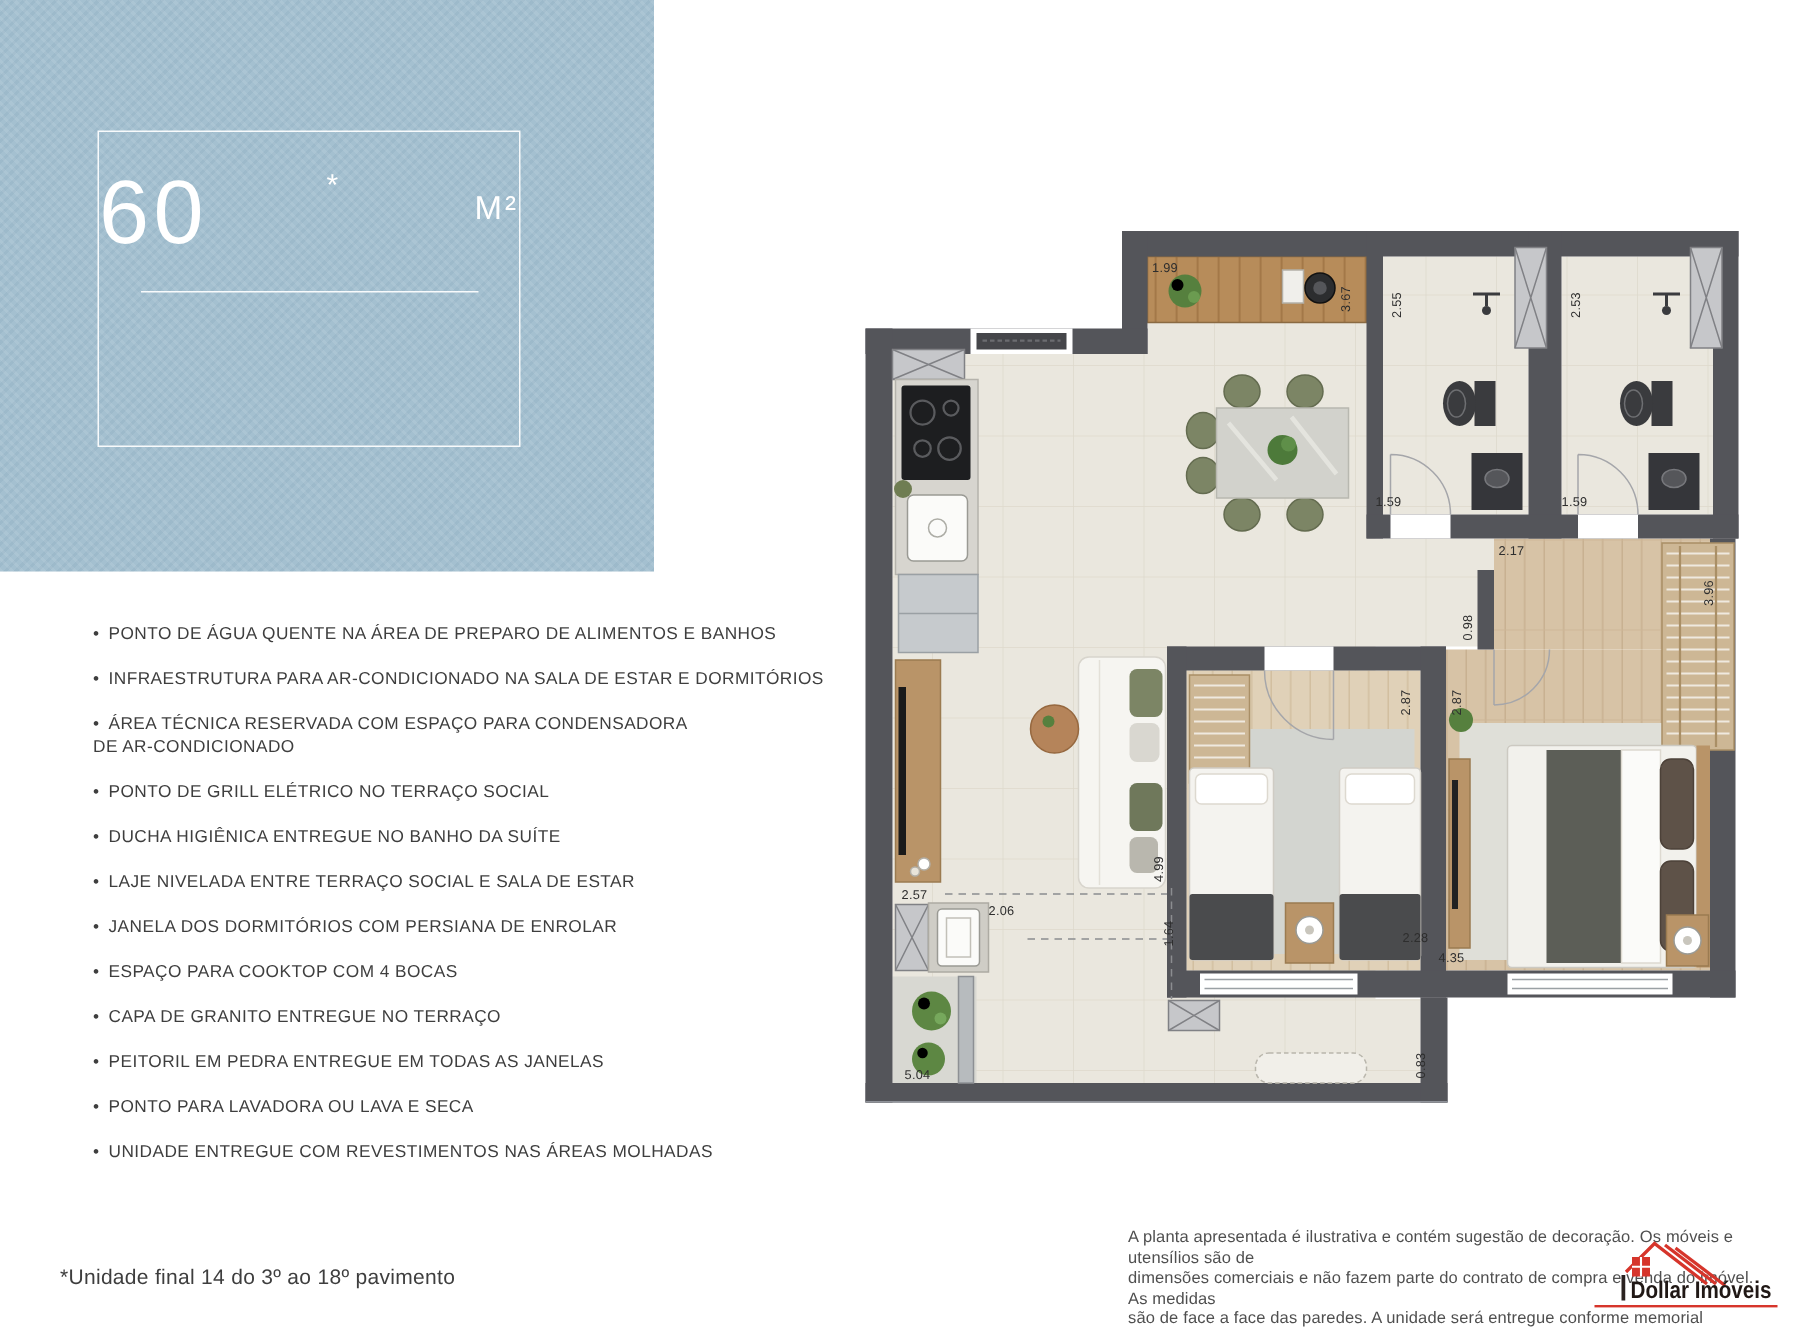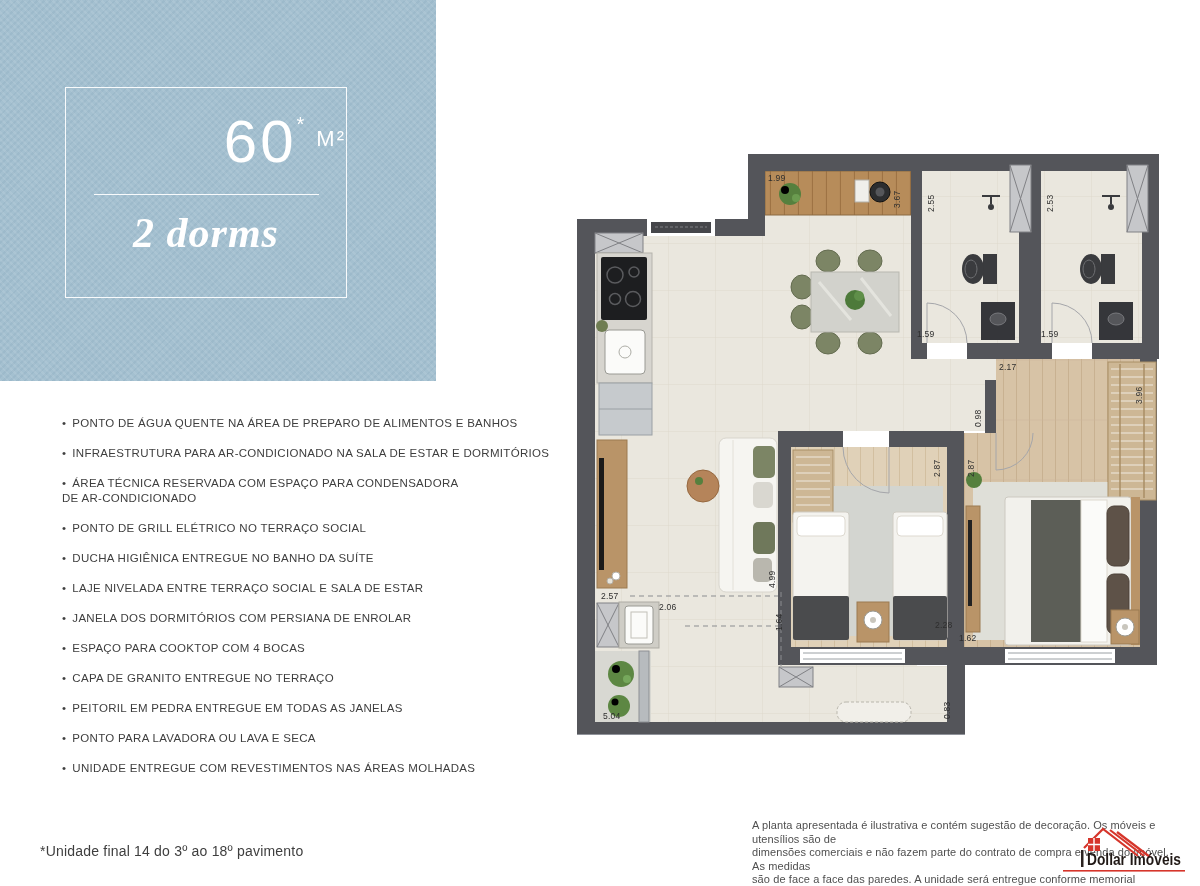--- a/index.html
+++ b/index.html
@@ -7,21 +7,21 @@
         font-family:"Liberation Sans",sans-serif;}
 
   
   #unit-card{position:absolute;left:0;top:0;width:436px;height:381px;
      background-color:#a4c0d0;
      background-image:
        repeating-linear-gradient(45deg, rgba(255,255,255,.08) 0 2px, rgba(255,255,255,0) 2px 5px),
        repeating-linear-gradient(-45deg, rgba(62,104,132,.07) 0 2px, rgba(62,104,132,0) 2px 5px);}
   #unit-border{position:absolute;left:65px;top:87px;width:282px;height:211px;
      border:1.5px solid rgba(255,255,255,.92);box-sizing:border-box;text-align:center;color:#fff;}
-  #area-row{margin-top:24px;display:flex;justify-content:flex-end;align-items:flex-start;line-height:1;}
+  #area-row{margin-top:24px;display:flex;justify-content:space-between;align-items:flex-start;line-height:1;}
   #area-num{font-size:60px;font-weight:300;letter-spacing:3px;}
   #area-ast{font-size:20px;margin-top:2px;}
   #area-unit{font-size:22px;letter-spacing:2px;margin-left:12px;margin-top:16px;}
   #unit-divider{width:225px;height:0;border-top:1.5px solid rgba(255,255,255,.92);margin:22px auto 0;}
   #dorms{margin-top:14px;font-family:"Liberation Serif",serif;font-style:italic;font-weight:700;
      font-size:42px;letter-spacing:1px;}
 
   
   #features-list{position:absolute;left:62px;top:416px;width:530px;margin:0;padding:0;list-style:none;}
   #features-list li{font-size:11.5px;line-height:15px;margin-bottom:15px;color:#3e3e3e;
@@ -49,21 +49,20 @@
 <div id="page">
 
   <div id="unit-card">
     <div id="unit-border">
       <div id="area-row">
         <span id="area-num">60</span>
         <span id="area-ast">*</span>
         <span id="area-unit">M²</span>
       </div>
       <div id="unit-divider"></div>
-      <div id="dorms">2 dorms</div>
     </div>
   </div>
 
   <ul id="features-list">
       <li>PONTO DE ÁGUA QUENTE NA ÁREA DE PREPARO DE ALIMENTOS E BANHOS</li>
       <li>INFRAESTRUTURA PARA AR-CONDICIONADO NA SALA DE ESTAR E DORMITÓRIOS</li>
       <li>ÁREA TÉCNICA RESERVADA COM ESPAÇO PARA CONDENSADORA
 DE AR-CONDICIONADO</li>
       <li>PONTO DE GRILL ELÉTRICO NO TERRAÇO SOCIAL</li>
       <li>DUCHA HIGIÊNICA ENTREGUE NO BANHO DA SUÍTE</li>
@@ -322,21 +321,21 @@
         <span class="dim" style="left: 424px; top: 212px;">2.17</span>
         <span class="dim v" style="left: 398px; top: 277px;">0.98</span>
         <span class="dim v" style="left: 559px; top: 254px;">3.96</span>
         <span class="dim v" style="left: 357px; top: 327px;">2.87</span>
         <span class="dim v" style="left: 391px; top: 327px;">2.87</span>
         <span class="dim v" style="left: 192px; top: 438px;">4.99</span>
         <span class="dim" style="left: 26px; top: 441px;">2.57</span>
         <span class="dim" style="left: 84px; top: 452px;">2.06</span>
         <span class="dim v" style="left: 199px; top: 481px;">1.64</span>
         <span class="dim" style="left: 360px; top: 470px;">2.28</span>
-        <span class="dim" style="left: 384px; top: 483px;">1.62</span>
+        <span class="dim" style="left: 384px; top: 483px;">4.35</span>
         <span class="dim" style="left: 28px; top: 561px;">5.04</span>
         <span class="dim v" style="left: 367px; top: 569px;">0.83</span>
       </div>
   </div>
 
   <svg id="logo" width="128" height="70" viewBox="0 0 128 70">
     <g stroke="#d6352b" stroke-width="2.2" fill="none">
       <path d="M24,36 L43,17 L78,44"></path>
       <path d="M50,18 L84,44"></path>
       <path d="M57,20 L90,45"></path>

